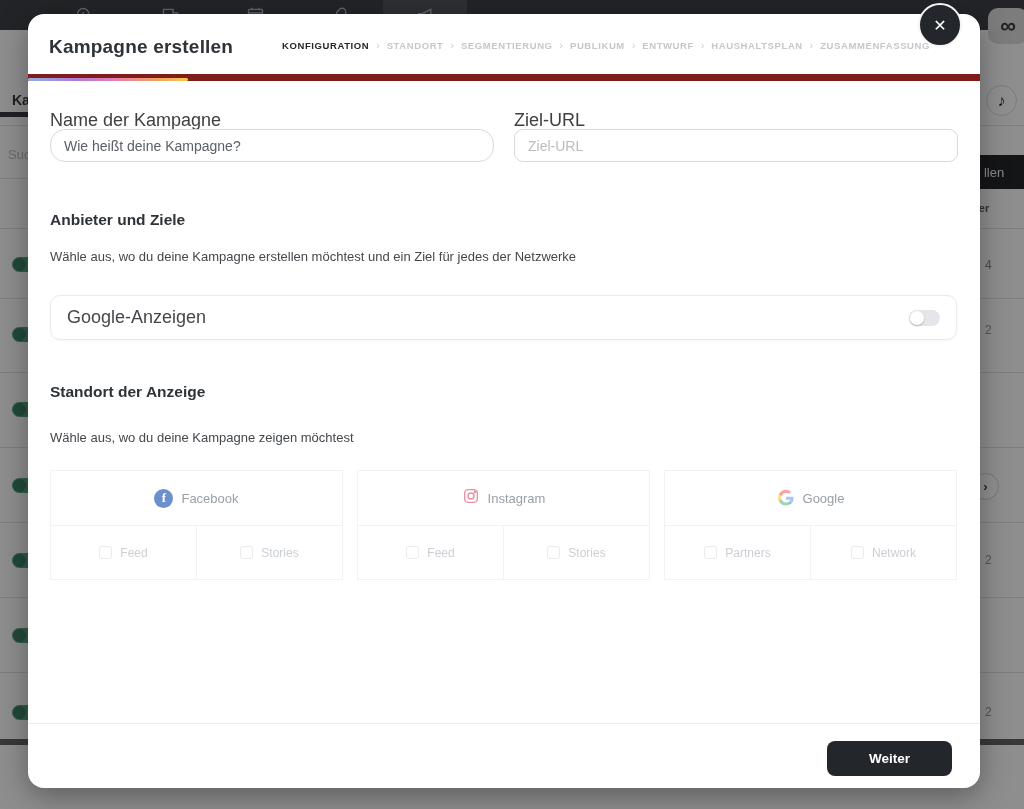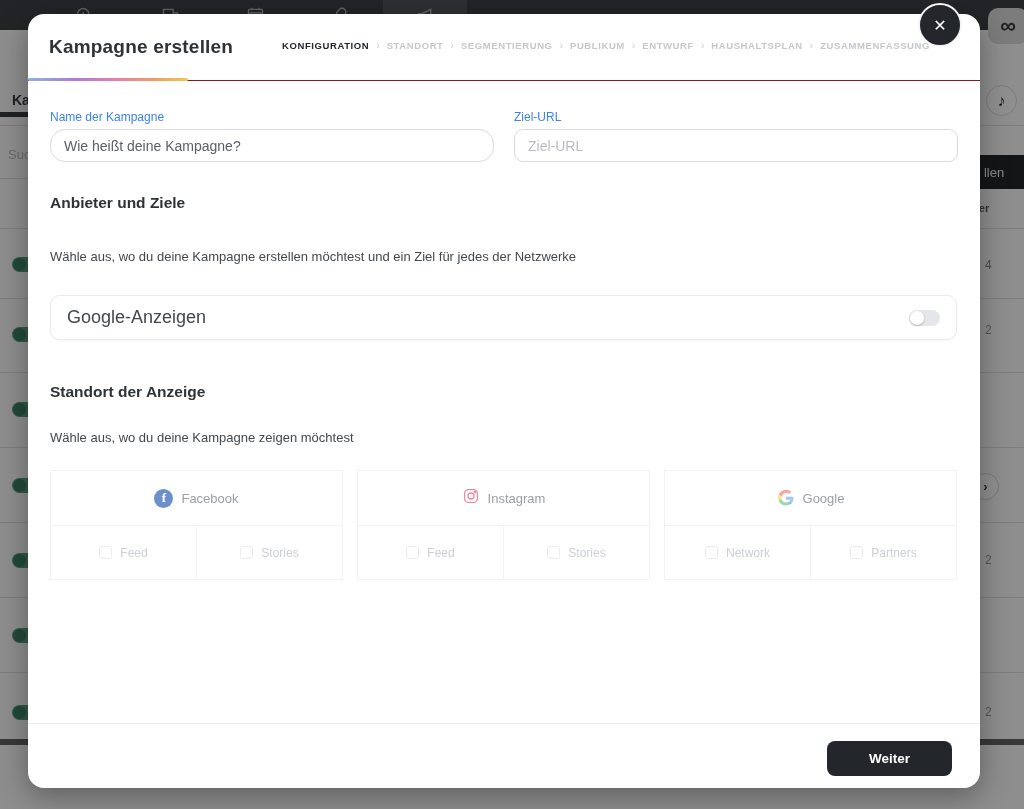--- a/index.html
+++ b/index.html
@@ -24,32 +24,32 @@
   .bg-colhead { position:absolute; left:966px; top:202px; font-size:11px; font-weight:700; color:#4e4e4e; }
   .bg-num { position:absolute; left:985px; font-size:12px; color:#8f8f8f; }
   .bg-chevron { position:absolute; left:972px; top:473px; width:27px; height:27px; border-radius:50%; background:#ffffff; border:1px solid #cfcfcf; color:#2b2f33; font-size:13px; font-weight:700; display:flex; align-items:center; justify-content:center; }
   .bg-tiktok { position:absolute; left:986px; top:85px; width:31px; height:31px; border-radius:50%; background:#fdfdfd; border:1px solid #d8d8d8; color:#111; font-size:16px; font-weight:700; display:flex; align-items:center; justify-content:center; }
   .bg-bottombar { position:absolute; left:0; top:739px; width:1024px; height:6px; background:#5a5a5a; }
 
   .overlay { position:absolute; inset:0; background:rgba(20,20,22,0.47); }
 
   
   .modal { position:absolute; left:28px; top:14px; width:952px; height:774px; background:#ffffff; border-radius:16px; box-shadow:0 8px 30px rgba(0,0,0,0.35); }
-  .modal-header { position:absolute; left:0; top:0; width:100%; height:67px; border-bottom:1px solid #7f1d1d; }
+  .modal-header { position:absolute; left:0; top:0; width:100%; height:67px; border-bottom:7px solid #7f1d1d; }
   .modal-title { position:absolute; left:21px; top:22px; font-size:19px; font-weight:700; color:#2e3338; letter-spacing:0.2px; }
   .title-gradient { position:absolute; left:0; top:64px; width:160px; height:3px; border-radius:2px;
      background:linear-gradient(90deg,#8cb2e0 0%,#b07bd6 30%,#e57fb0 55%,#eda05f 80%,#f2c94c 100%); }
   .steps { position:absolute; left:254px; top:26px; display:flex; align-items:center; gap:7px; white-space:nowrap; }
   .step { font-size:9.5px; letter-spacing:0.6px; color:#c5c7ca; font-weight:600; }
   .step.active { color:#23272b; font-weight:800; }
   .step-sep { font-size:10px; color:#cccccc; }
 
   .close-btn { position:absolute; left:918px; top:3px; width:44px; height:44px; border-radius:50%; background:#23272b; border:2px solid #f5f5f5; color:#ffffff; display:flex; align-items:center; justify-content:center; font-size:16px; cursor:pointer; z-index:20; }
 
-  .field-label { position:absolute; font-size:12px; color:#3b82f6; }
+  .field-label { position:absolute; font-size:18px; color:#404040; }
   .text-input { position:absolute; height:33px; border:1px solid #d8dadf; border-radius:9px; padding:0 13px; font-size:14px; color:#4a4f54; background:#fff; outline:none; font-family:"Liberation Sans", sans-serif; }
   .text-input.name::placeholder { color:#5a6066; }
   .text-input.url::placeholder { color:#b9bcc1; }
 
   .section-title { position:absolute; left:22px; font-size:15.5px; font-weight:600; color:#2e3338; }
   .section-desc { position:absolute; left:22px; font-size:13px; color:#43484d; }
 
   .provider-card { position:absolute; left:22px; top:281px; width:907px; height:45px; border:1px solid #e8eaed; border-radius:10px; box-shadow:0 1px 3px rgba(0,0,0,0.04); display:flex; align-items:center; justify-content:space-between; padding:0 16px; }
   .provider-label { font-size:18px; color:#43484d; }
   .toggle { position:relative; width:31px; height:16px; border-radius:9px; background:#e4e6ea; }
@@ -170,21 +170,21 @@
       <span class="step-sep">›</span>
       <span class="step">ZUSAMMENFASSUNG</span>
     </div>
   </div>
 
   <div class="field-label" style="left:22px;top:96px">Name der Kampagne</div>
   <input class="text-input name" style="left: 22px; top: 115px; width: 444px; border-radius: 15px;" type="text" placeholder="Wie heißt deine Kampagne?">
   <div class="field-label" style="left:486px;top:96px">Ziel-URL</div>
   <input class="text-input url" style="left: 486px; top: 115px; width: 444px;" type="text" placeholder="Ziel-URL">
 
-  <div class="section-title" style="top:180px">Anbieter und Ziele</div>
+  <div class="section-title" style="top:197px">Anbieter und Ziele</div>
   <div class="section-desc" style="top:235px">Wähle aus, wo du deine Kampagne erstellen möchtest und ein Ziel für jedes der Netzwerke</div>
 
   <div class="provider-card">
     <span class="provider-label">Google-Anzeigen</span>
     <span class="toggle">
         <span class="toggle-knob"></span>
       </span>
   </div>
 
   <div class="section-title" style="top:369px">Standort der Anzeige</div>
@@ -235,25 +235,25 @@
           <path fill="#8ab4f8" d="M22 12.2c0-.7-.1-1.4-.2-2H12v4h5.6c-.25 1.3-1 2.4-2.1 3.1v2.6h3.4c2-1.85 3.1-4.55 3.1-7.7z" opacity="0.75"></path>
           <path fill="#81c995" d="M12 22c2.85 0 5.25-.95 7-2.55l-3.4-2.6c-.95.65-2.15 1-3.6 1-2.75 0-5.1-1.85-5.95-4.35H2.5v2.7C4.25 19.65 7.85 22 12 22z" opacity="0.75"></path>
           <path fill="#fdd663" d="M6.05 13.5c-.2-.65-.35-1.3-.35-2s.15-1.35.35-2V6.8H2.5C1.8 8.35 1.4 10.1 1.4 11.5s.4 3.15 1.1 4.7l3.55-2.7z" opacity="0.75"></path>
           <path fill="#f28b82" d="M12 5.2c1.55 0 2.95.55 4.05 1.6l3-3C17.25 2.1 14.85 1 12 1 7.85 1 4.25 3.35 2.5 6.8l3.55 2.7C6.9 7 9.25 5.2 12 5.2z" opacity="0.75"></path>
         </svg>
         <span class="network-name">Google</span>
       </div>
       <div class="network-cells">
         <div class="placement-cell">
           <span class="placement-icon"></span>
+          <span class="placement-label">Partners</span>
+        </div>
+        <div class="placement-cell">
+          <span class="placement-icon"></span>
           <span class="placement-label">Network</span>
-        </div>
-        <div class="placement-cell">
-          <span class="placement-icon"></span>
-          <span class="placement-label">Partners</span>
         </div>
       </div>
     </div>
   </div>
 
   <div class="modal-footer">
     <button class="next-btn">Weiter</button>
   </div>
 </div>
 

